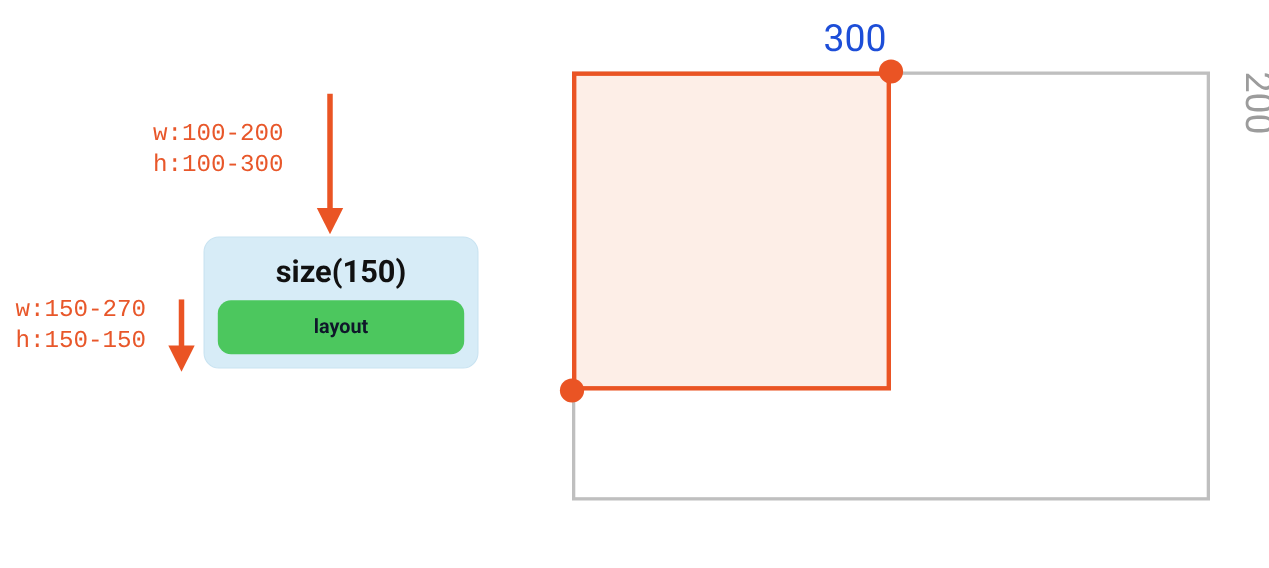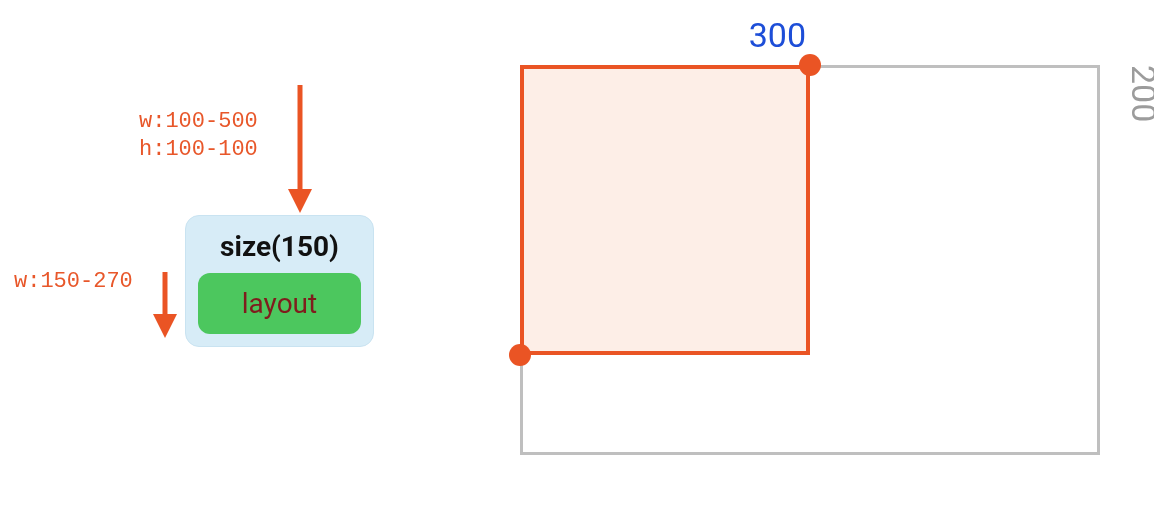--- a/index.html
+++ b/index.html
@@ -15,39 +15,39 @@
 
   .mono {
     font-family: ui-monospace, SFMono-Regular, Menlo, Consolas, "Liberation Mono", monospace;
   }
 
   
   .node-card {
     position: absolute;
     left: 185px;
     top: 215px;
-    width: 189px;
+    width: 250px;
     border-radius: 14px;
     background: #d7ecf7;
     border: 1px solid #c9e3f1;
     padding: 10px 12px 12px 12px;
     box-sizing: border-box;
   }
   .node-title {
     text-align: center;
     font-weight: 700;
     font-size: 28px;
     color: #111;
     margin: 4px 0 10px 0;
   }
   .node-child {
     background: #4cc75e;
-    color: #7f1d1d;
-    font-size: 28px;
-    font-weight: 400;
+    color: #0f172a;
+    font-size: 18px;
+    font-weight: 700;
     text-align: center;
     border-radius: 12px;
     padding: 14px 0;
   }
 
   
   .constraint-label {
     color: #e8572a;
     font-size: 22px;
     line-height: 1.25;
@@ -126,30 +126,31 @@
     align-items: center;
     color: #9c9c9c;
     font-size: 34px;
     writing-mode: vertical-rl;
   }
 </style>
 </head>
 <body>
 
 <div class="constraint-label mono top-constraint-label">
-  <div>w:100-500</div>
-  <div>h:100-100</div>
+  <div>w:100-200</div>
+  <div>h:100-300</div>
 </div>
 <svg class="arrow-svg" style="left:285px; top:85px;" width="40" height="130">
   <line x1="15" y1="0" x2="15" y2="110" stroke="#ea5424" stroke-width="5"></line>
   <polygon points="15,128 3,104 27,104" fill="#ea5424"></polygon>
 </svg>
 
 <div class="constraint-label mono side-constraint-label">
   <div>w:150-270</div>
+  <div>h:150-150</div>
 </div>
 <svg class="arrow-svg" style="left:150px; top:272px;" width="40" height="70">
   <line x1="15" y1="0" x2="15" y2="48" stroke="#ea5424" stroke-width="5"></line>
   <polygon points="15,66 3,42 27,42" fill="#ea5424"></polygon>
 </svg>
 
 <div class="node-card">
   <div class="node-title">size(150)</div>
   <div class="node-child">layout</div>
 </div>

